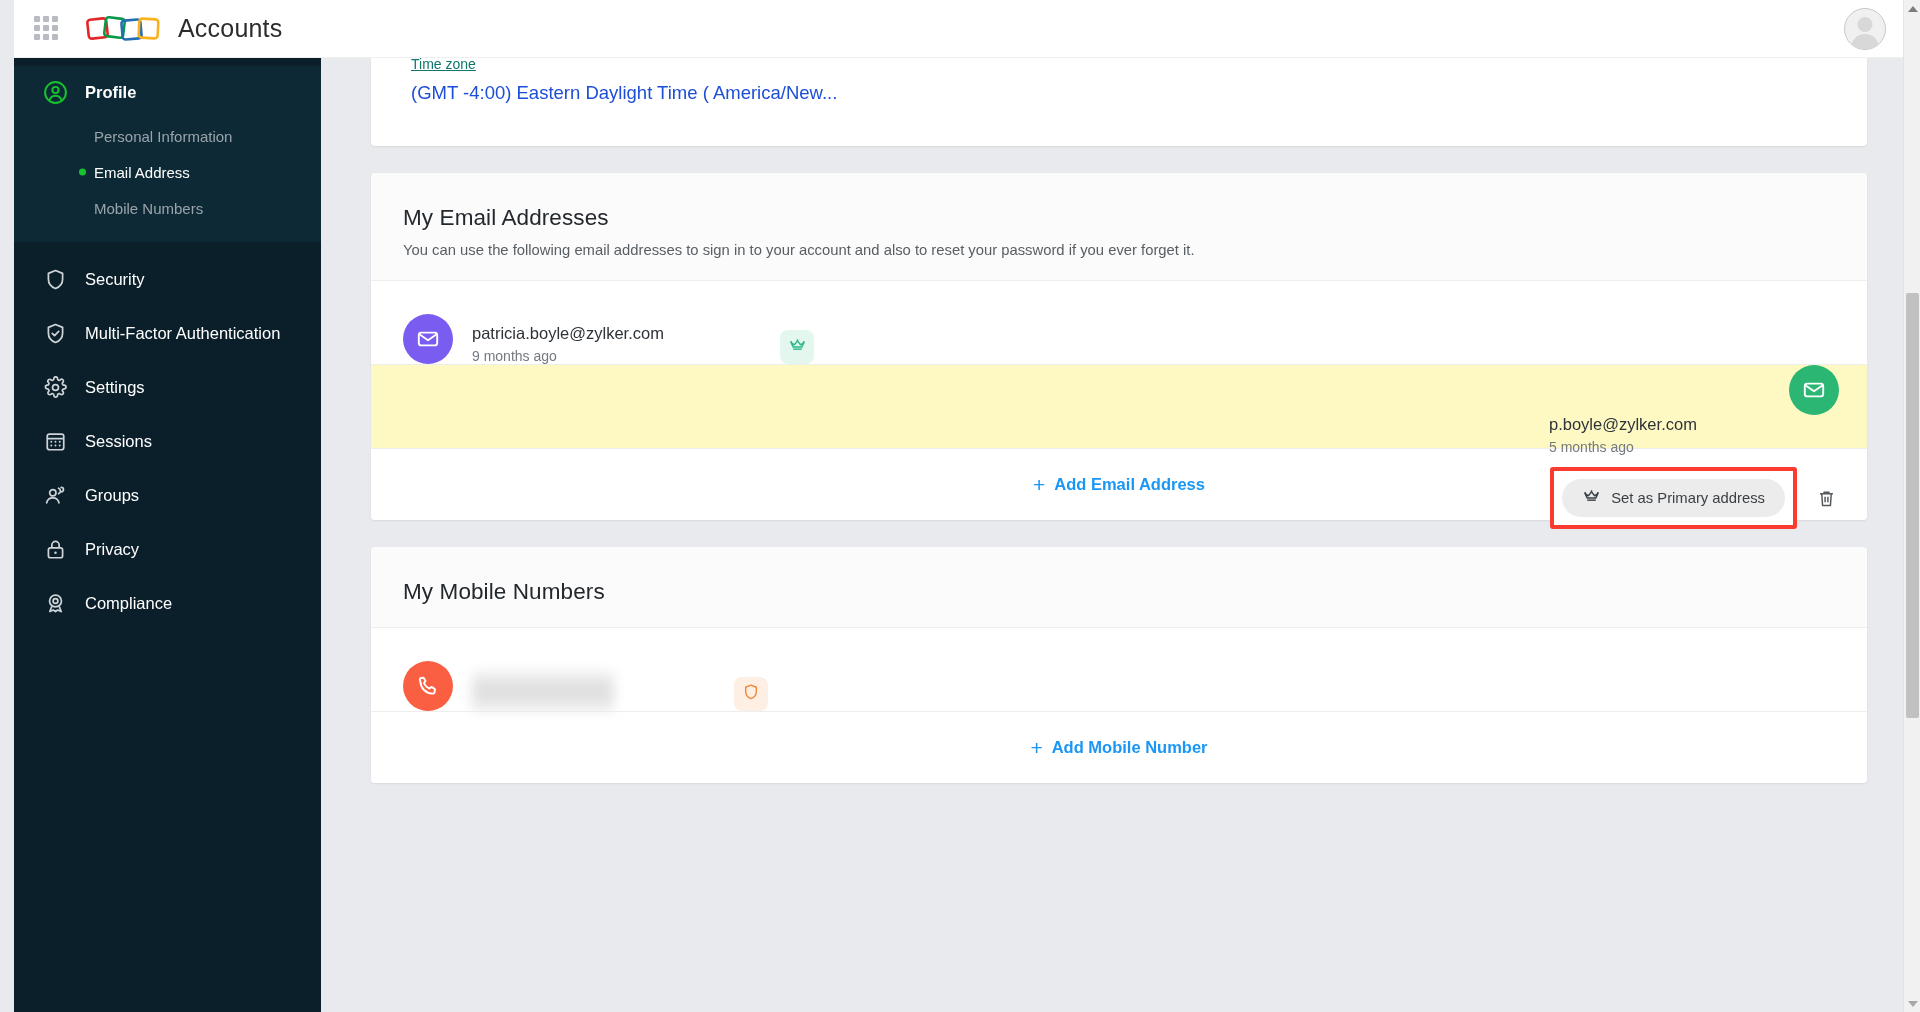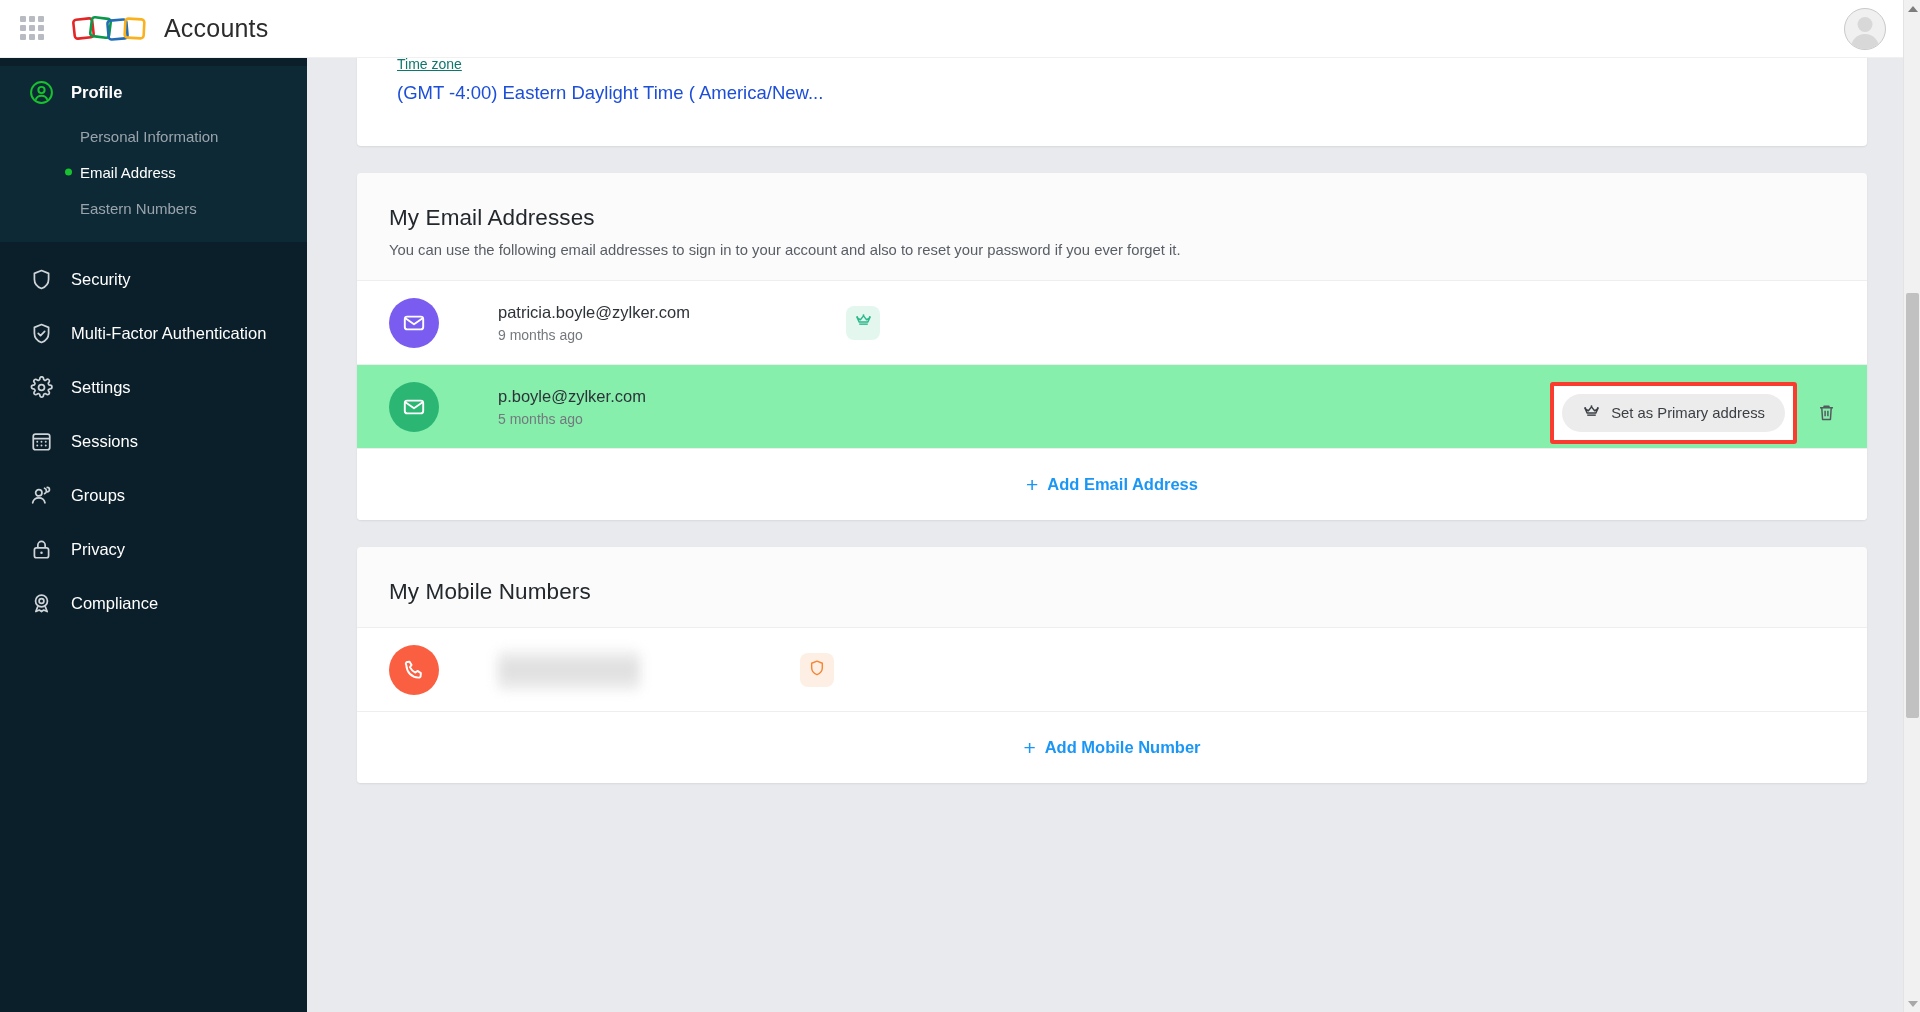--- a/index.html
+++ b/index.html
@@ -2,21 +2,21 @@
 <html><head>
 <meta charset="utf-8">
 <style>
   * { box-sizing: border-box; margin: 0; padding: 0; }
   html, body {
     width: 1920px; height: 1012px;
     font-family: "Liberation Sans", sans-serif;
     background: #e8eaed;
     overflow: hidden;
   }
-  .app { position: relative; width: 1920px; height: 1012px; display: flex; flex-direction: column; }
+  .app { position: relative; width: 1920px; height: 1012px; display: flex; flex-direction: column; padding-left: 14px; }
 
   
   .topbar {
     height: 58px; background: #ffffff; flex: 0 0 58px;
     display: flex; align-items: center; position: relative; z-index: 5;
     border-bottom: 1px solid #f0f0f0;
   }
   .grid-apps { width: 26px; height: 26px; margin-left: 20px; display: grid;
     grid-template-columns: repeat(3, 6px); grid-template-rows: repeat(3, 6px);
     gap: 3px; cursor: pointer; }
@@ -70,24 +70,24 @@
   .card-timezone { background:#ffffff; margin-top: -36px; padding: 34px 40px 34px 40px; height: 124px; }
   .tz-label { font-size: 14px; color: #0f766e; margin-bottom: 10px; text-decoration: underline; }
   .tz-value { font-size: 18.5px; color: #1d4ed8; }
 
   .card-section { margin-top: 27px; }
   .sec-head { padding: 32px 32px 22px 32px; }
   .sec-title { font-size: 22.5px; color: #23282d; font-weight: 400; letter-spacing: .1px; }
   .sec-desc { font-size: 14.8px; color: #585e64; margin-top: 11px; }
 
   .row {
-    display: flex; align-items: center; height: 84px; padding: 0 28px 0 32px;
-    border-top: 1px solid #eeeeee; position: relative; gap: 40px;
-  }
-  .row.alt { background: #86efac; }
+    display: flex; align-items: flex-end; height: 84px; padding: 0 28px 0 32px;
+    border-top: 1px solid #eeeeee; position: relative;
+  }
+  .row.alt { background: #fef9c3; flex-direction: column; }
   .row.white { background: #ffffff; }
 
   .circ { width: 50px; height: 50px; border-radius: 50%; flex: 0 0 50px;
           display: flex; align-items: center; justify-content: center; }
   .circ.purple { background: #7b5cf0; }
   .circ.green  { background: #2bb673; }
   .circ.orange { background: #fb5f42; }
 
   .row-text { margin-left: 19px; width: 290px; }
   .row-main { font-size: 16.5px; color: #2d3338; }
@@ -187,21 +187,21 @@
         </div>
 
         <div class="sub-wrap">
           <div class="sub-item">
             <span>Personal Information</span>
           </div>
           <div class="sub-item active">
             <span>Email Address</span>
           </div>
           <div class="sub-item">
-            <span>Eastern Numbers</span>
+            <span>Mobile Numbers</span>
           </div>
         </div>
       </div>
 
       <div class="nav-spacer"></div>
 
       <div class="nav-item">
         <span class="ic">
           <svg width="23" height="23" viewBox="0 0 24 24" fill="none" stroke="#ced4d8" stroke-width="1.8" stroke-linejoin="round">
             <path d="M12 2.6 4.6 5.6v6.1c0 4.6 3 8 7.4 9.7 4.4-1.7 7.4-5.1 7.4-9.7V5.6Z"></path>

